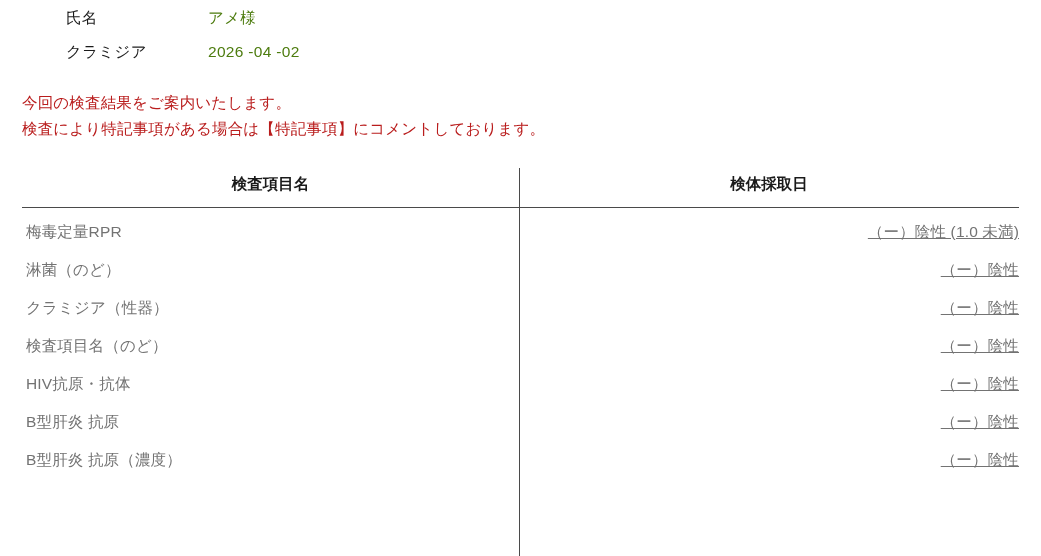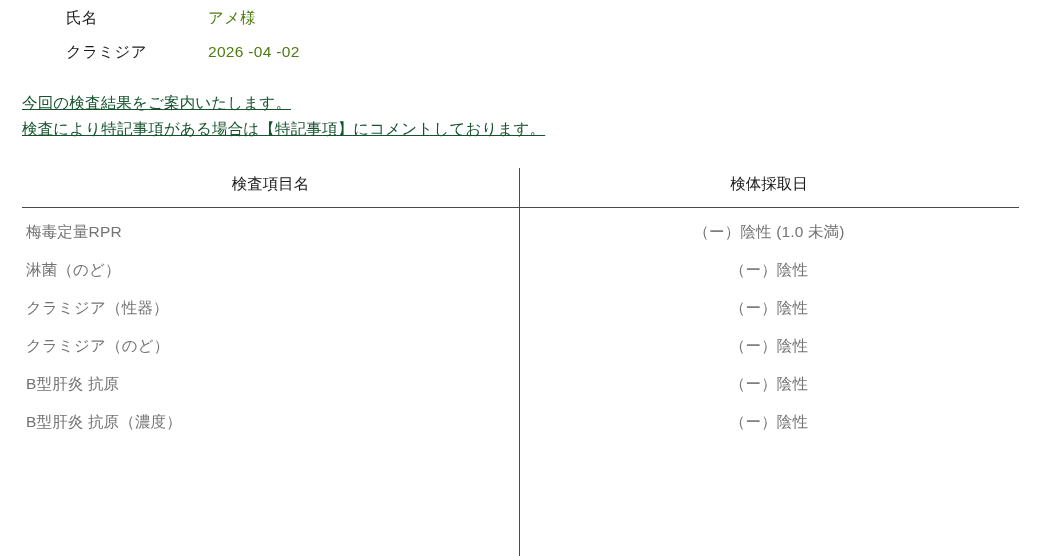--- a/index.html
+++ b/index.html
@@ -47,59 +47,59 @@
 
   
   .intro {
     padding-left: 22px;
     margin-top: 14px;
   }
   .intro-line {
     font-size: 15.5px;
     line-height: 26px;
     letter-spacing: 0.01em;
-    color: #14532d;
+    color: #b91c1c;
     white-space: nowrap;
-    text-decoration: underline;
   }
 
   
   .table-wrap {
     position: relative;
     margin-top: 26px;
     padding: 0 22px 0 22px;
   }
   table.results {
     width: 997px;
     border-collapse: collapse;
     table-layout: fixed;
   }
   table.results col.c-name { width: 497px; }
   table.results col.c-result { width: 500px; }
 
   table.results thead th {
-    font-weight: normal;
+    font-weight: bold;
     font-size: 15.5px;
     padding: 6px 0 12px 0;
     text-align: center;
     border-bottom: 1.2px solid #4a4a4a;
     color: #1a1a1a;
   }
   table.results tbody td {
     font-size: 15.5px;
     padding: 8.5px 0;
     color: #737373;
     letter-spacing: 0.01em;
   }
   table.results tbody td.name {
     text-align: left;
     padding-left: 4px;
   }
   table.results tbody td.result {
-    text-align: center;
+    text-align: right;
+    text-decoration: underline;
   }
   tbody tr:first-child td { padding-top: 14px; }
 
   
   .v-divider {
     position: absolute;
     left: 519px;
     top: 0px;
     width: 1.2px;
     height: 396px;
@@ -147,21 +147,25 @@
           </tr>
           <tr>
             <td class="name">淋菌（のど）</td>
             <td class="result">（ー）陰性</td>
           </tr>
           <tr>
             <td class="name">クラミジア（性器）</td>
             <td class="result">（ー）陰性</td>
           </tr>
           <tr>
-            <td class="name">クラミジア（のど）</td>
+            <td class="name">検査項目名（のど）</td>
+            <td class="result">（ー）陰性</td>
+          </tr>
+          <tr>
+            <td class="name">HIV抗原・抗体</td>
             <td class="result">（ー）陰性</td>
           </tr>
           <tr>
             <td class="name">B型肝炎 抗原</td>
             <td class="result">（ー）陰性</td>
           </tr>
           <tr>
             <td class="name">B型肝炎 抗原（濃度）</td>
             <td class="result">（ー）陰性</td>
           </tr>

